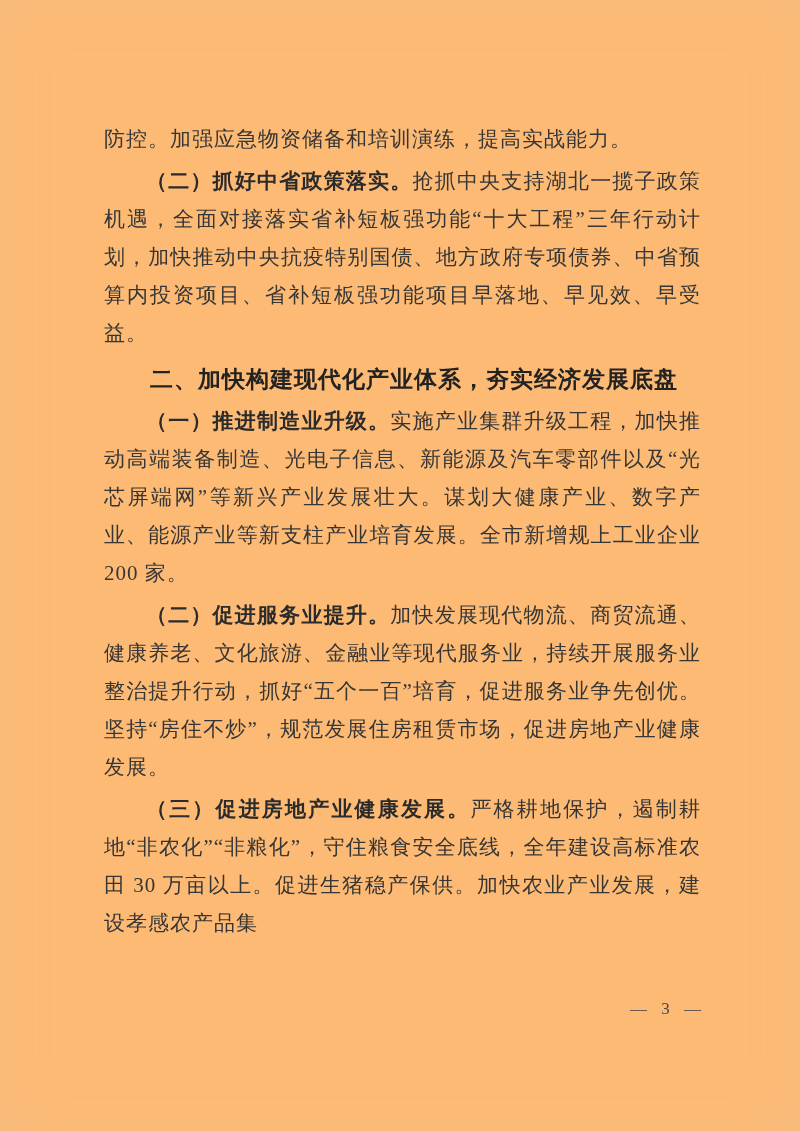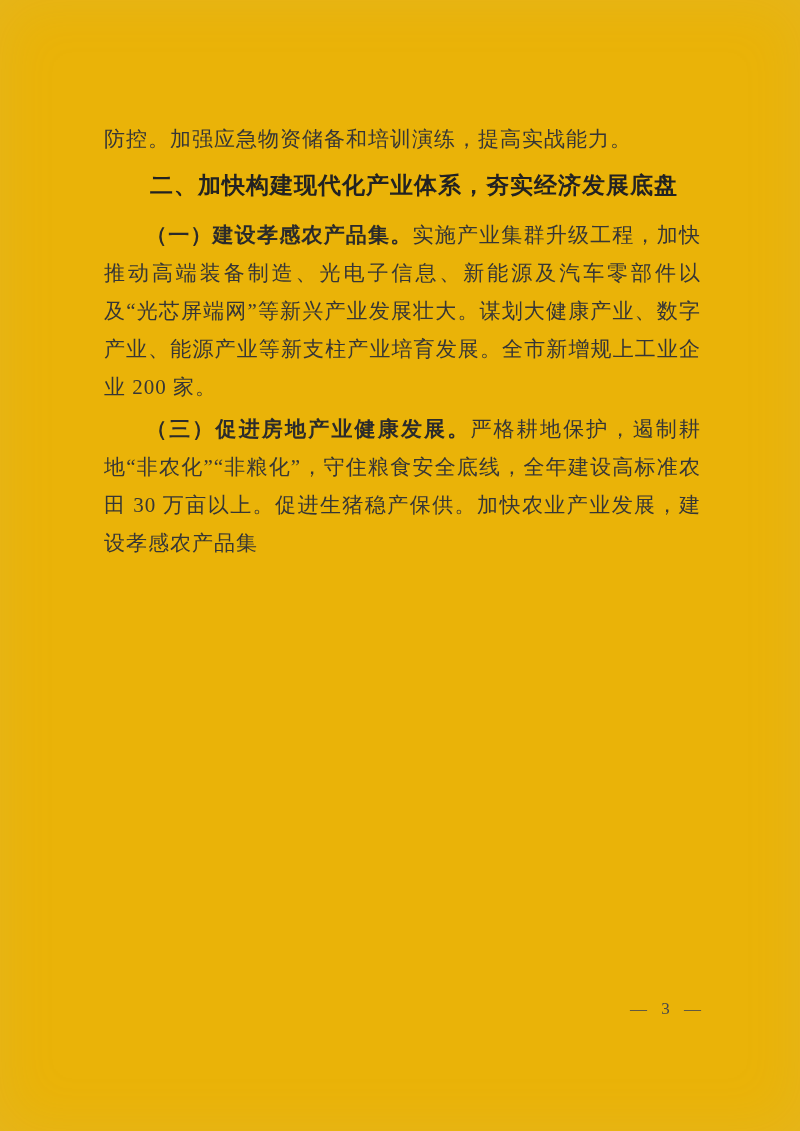--- a/index.html
+++ b/index.html
@@ -7,21 +7,21 @@
     width: 800px;
     height: 1131px;
     background: #ffffff;
     overflow: hidden;
     font-family: "Liberation Serif", serif;
   }
   .page {
     position: relative;
     width: 800px;
     height: 1131px;
-    background: #eab308;
+    background: #fdba74;
     
     box-shadow: inset 0 0 60px rgba(190, 205, 228, 0.10);
   }
   .content {
     position: absolute;
     left: 104px;
     top: 120px;
     width: 597px;
   }
   p.body {
@@ -36,21 +36,21 @@
     font-family: "Liberation Serif", serif;
   }
   p.body.continuation {
     text-indent: 0;
   }
   p.body .lead {
     font-weight: 700;
     color: #2b2b2b;
   }
   h2.section-heading {
-    margin: 8px 0 12px 0;
+    margin: 8px 0 4px 0;
     font-size: 23px;
     line-height: 38px;
     font-weight: 700;
     color: #222222;
     letter-spacing: 1px;
     text-indent: 2em;
     font-family: "Liberation Sans", sans-serif;
   }
   .page-number {
     position: absolute;
@@ -65,25 +65,27 @@
   }
 </style>
 </head>
 <body>
 
 <div class="page">
   <div class="content">
 
     <p class="body continuation"><span>防控。加强应急物资储备和培训演练，提高实战能力。</span></p>
 
+    <p class="body"><span class="lead">（二）抓好中省政策落实。</span><span>抢抓中央支持湖北一揽子政策机遇，全面对接落实省补短板强功能“十大工程”三年行动计划，加快推动中央抗疫特别国债、地方政府专项债券、中省预算内投资项目、省补短板强功能项目早落地、早见效、早受益。</span></p>
 
 
     <h2 class="section-heading">二、加快构建现代化产业体系，夯实经济发展底盘</h2>
 
-    <p class="body"><span class="lead">（一）建设孝感农产品集。</span><span>实施产业集群升级工程，加快推动高端装备制造、光电子信息、新能源及汽车零部件以及“光芯屏端网”等新兴产业发展壮大。谋划大健康产业、数字产业、能源产业等新支柱产业培育发展。全市新增规上工业企业 200 家。</span></p>
+    <p class="body"><span class="lead">（一）推进制造业升级。</span><span>实施产业集群升级工程，加快推动高端装备制造、光电子信息、新能源及汽车零部件以及“光芯屏端网”等新兴产业发展壮大。谋划大健康产业、数字产业、能源产业等新支柱产业培育发展。全市新增规上工业企业 200 家。</span></p>
 
+    <p class="body"><span class="lead">（二）促进服务业提升。</span><span>加快发展现代物流、商贸流通、健康养老、文化旅游、金融业等现代服务业，持续开展服务业整治提升行动，抓好“五个一百”培育，促进服务业争先创优。坚持“房住不炒”，规范发展住房租赁市场，促进房地产业健康发展。</span></p>
 
     <p class="body"><span class="lead">（三）促进房地产业健康发展。</span><span>严格耕地保护，遏制耕地“非农化”“非粮化”，守住粮食安全底线，全年建设高标准农田 30 万亩以上。促进生猪稳产保供。加快农业产业发展，建设孝感农产品集</span></p>
 
   </div>
 
   <div class="page-number">— 3 —</div>
 </div>
 
 </body></html>

